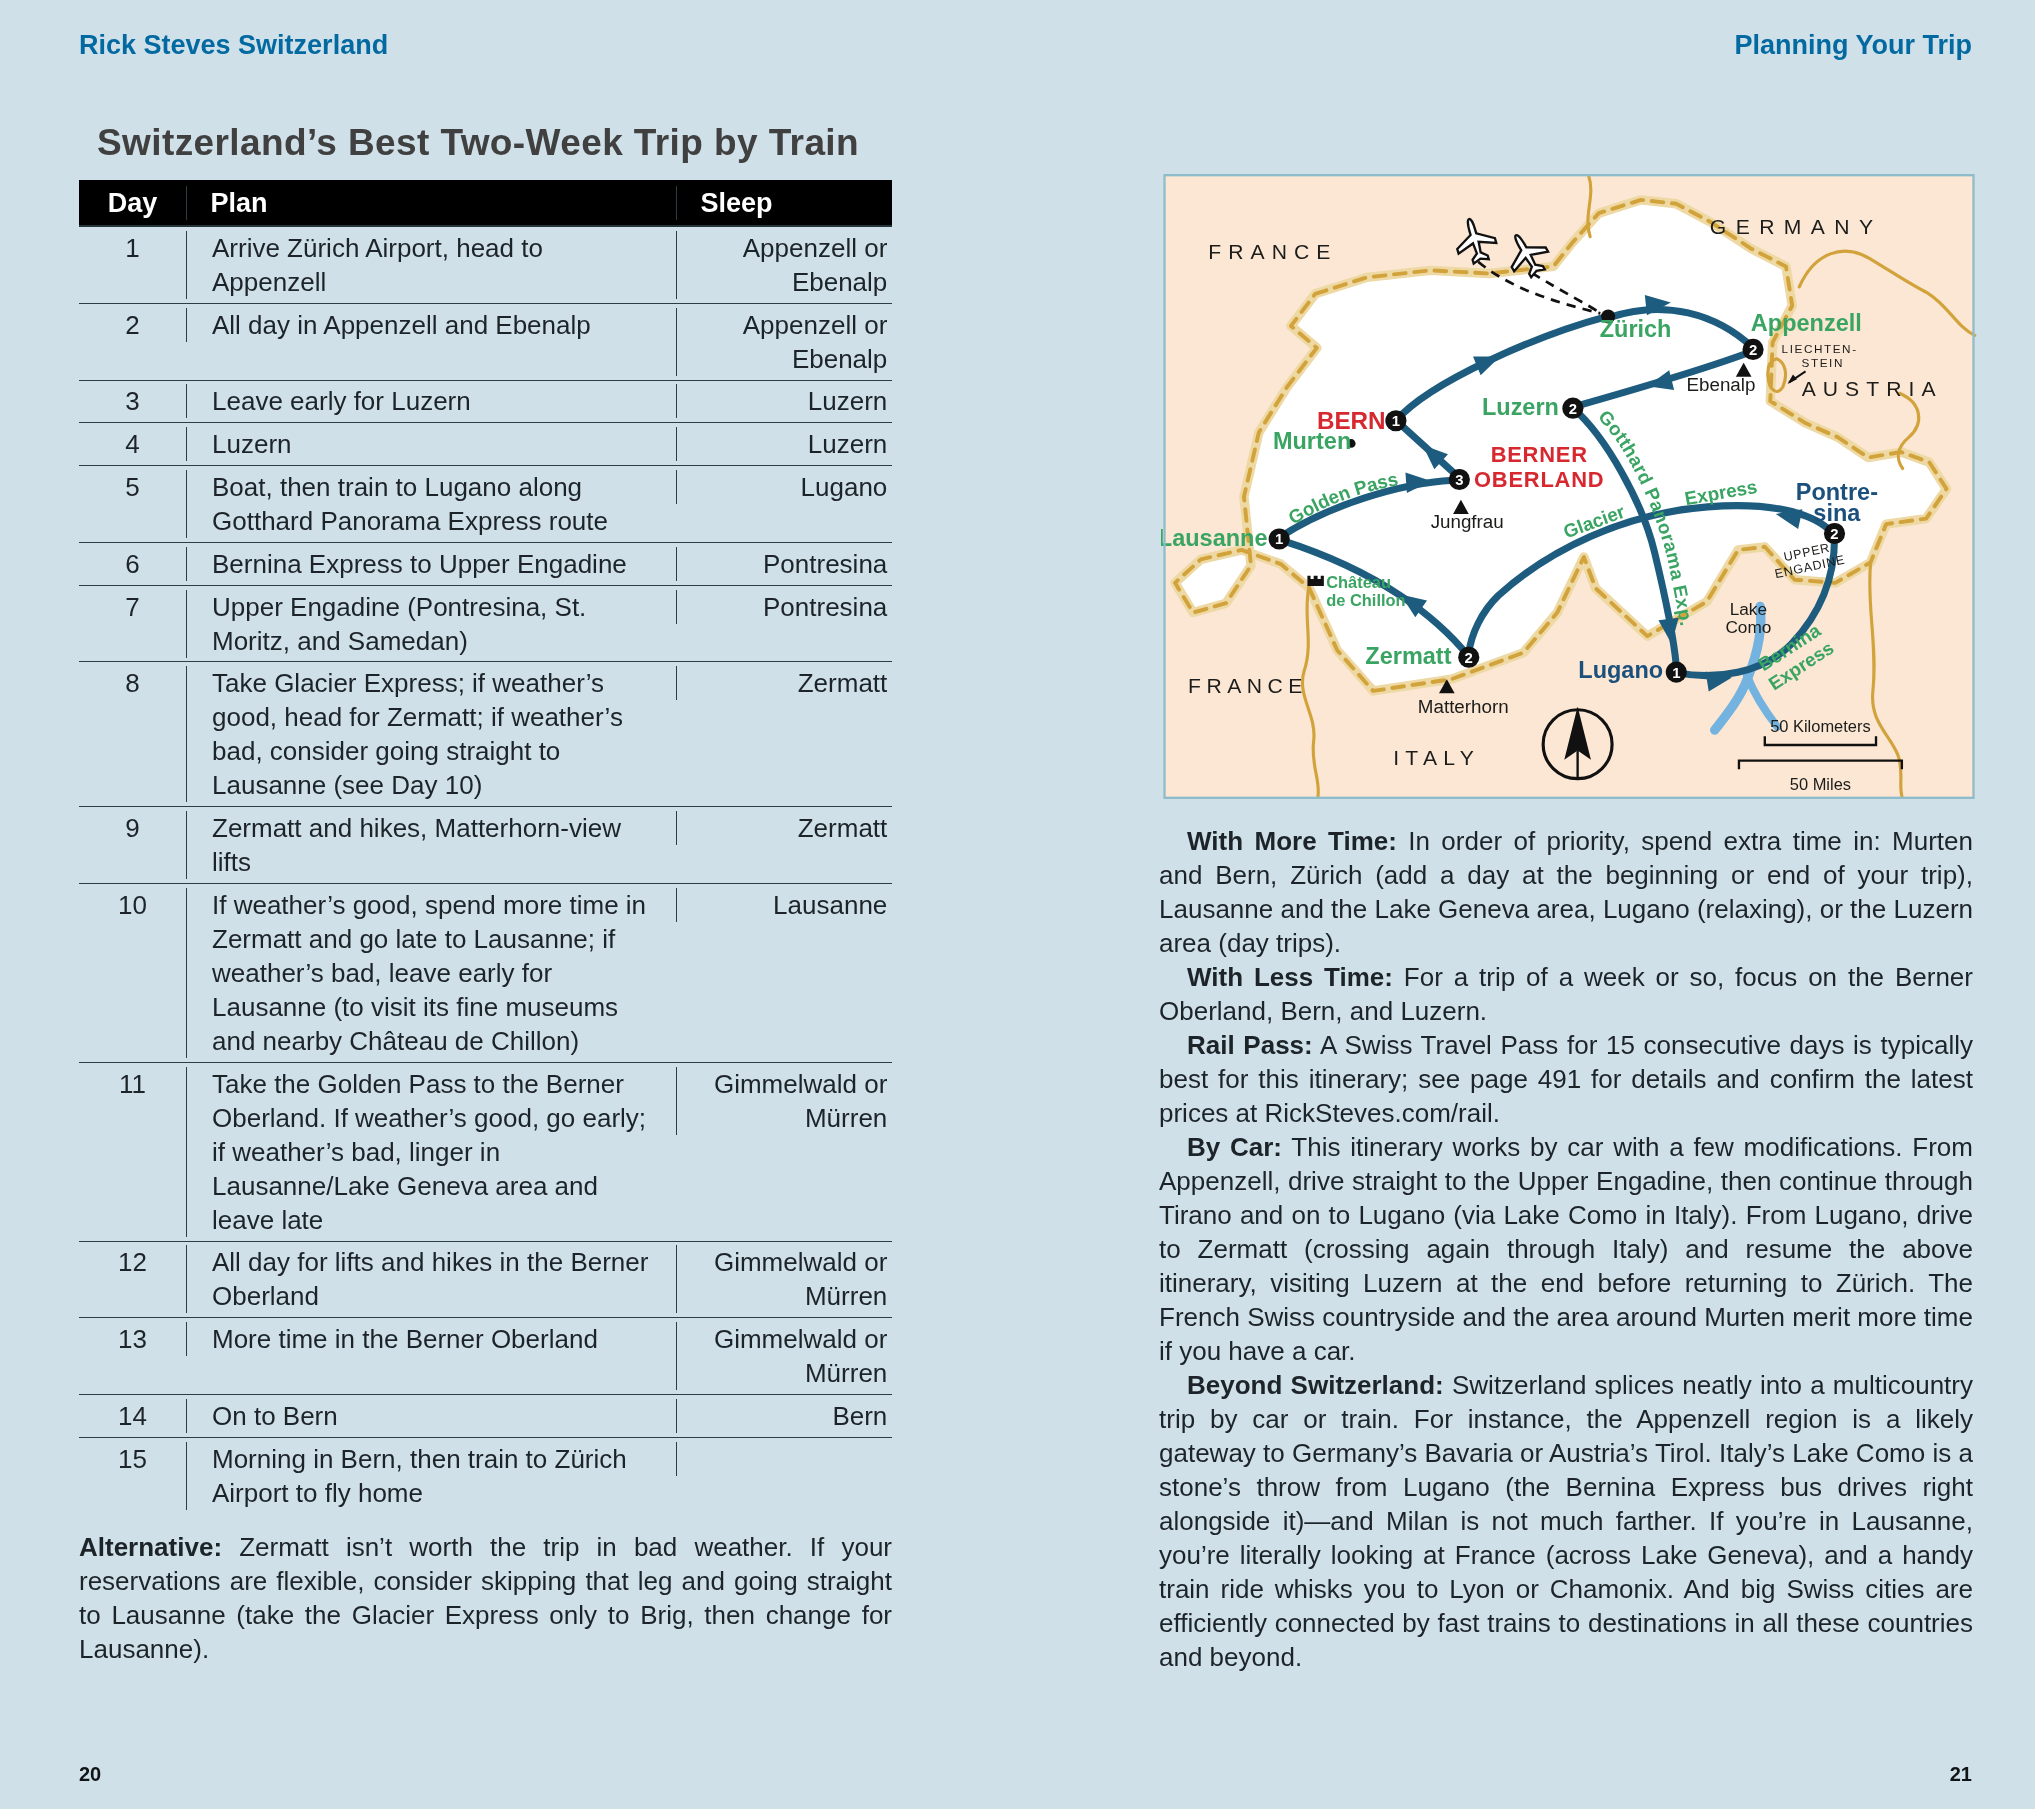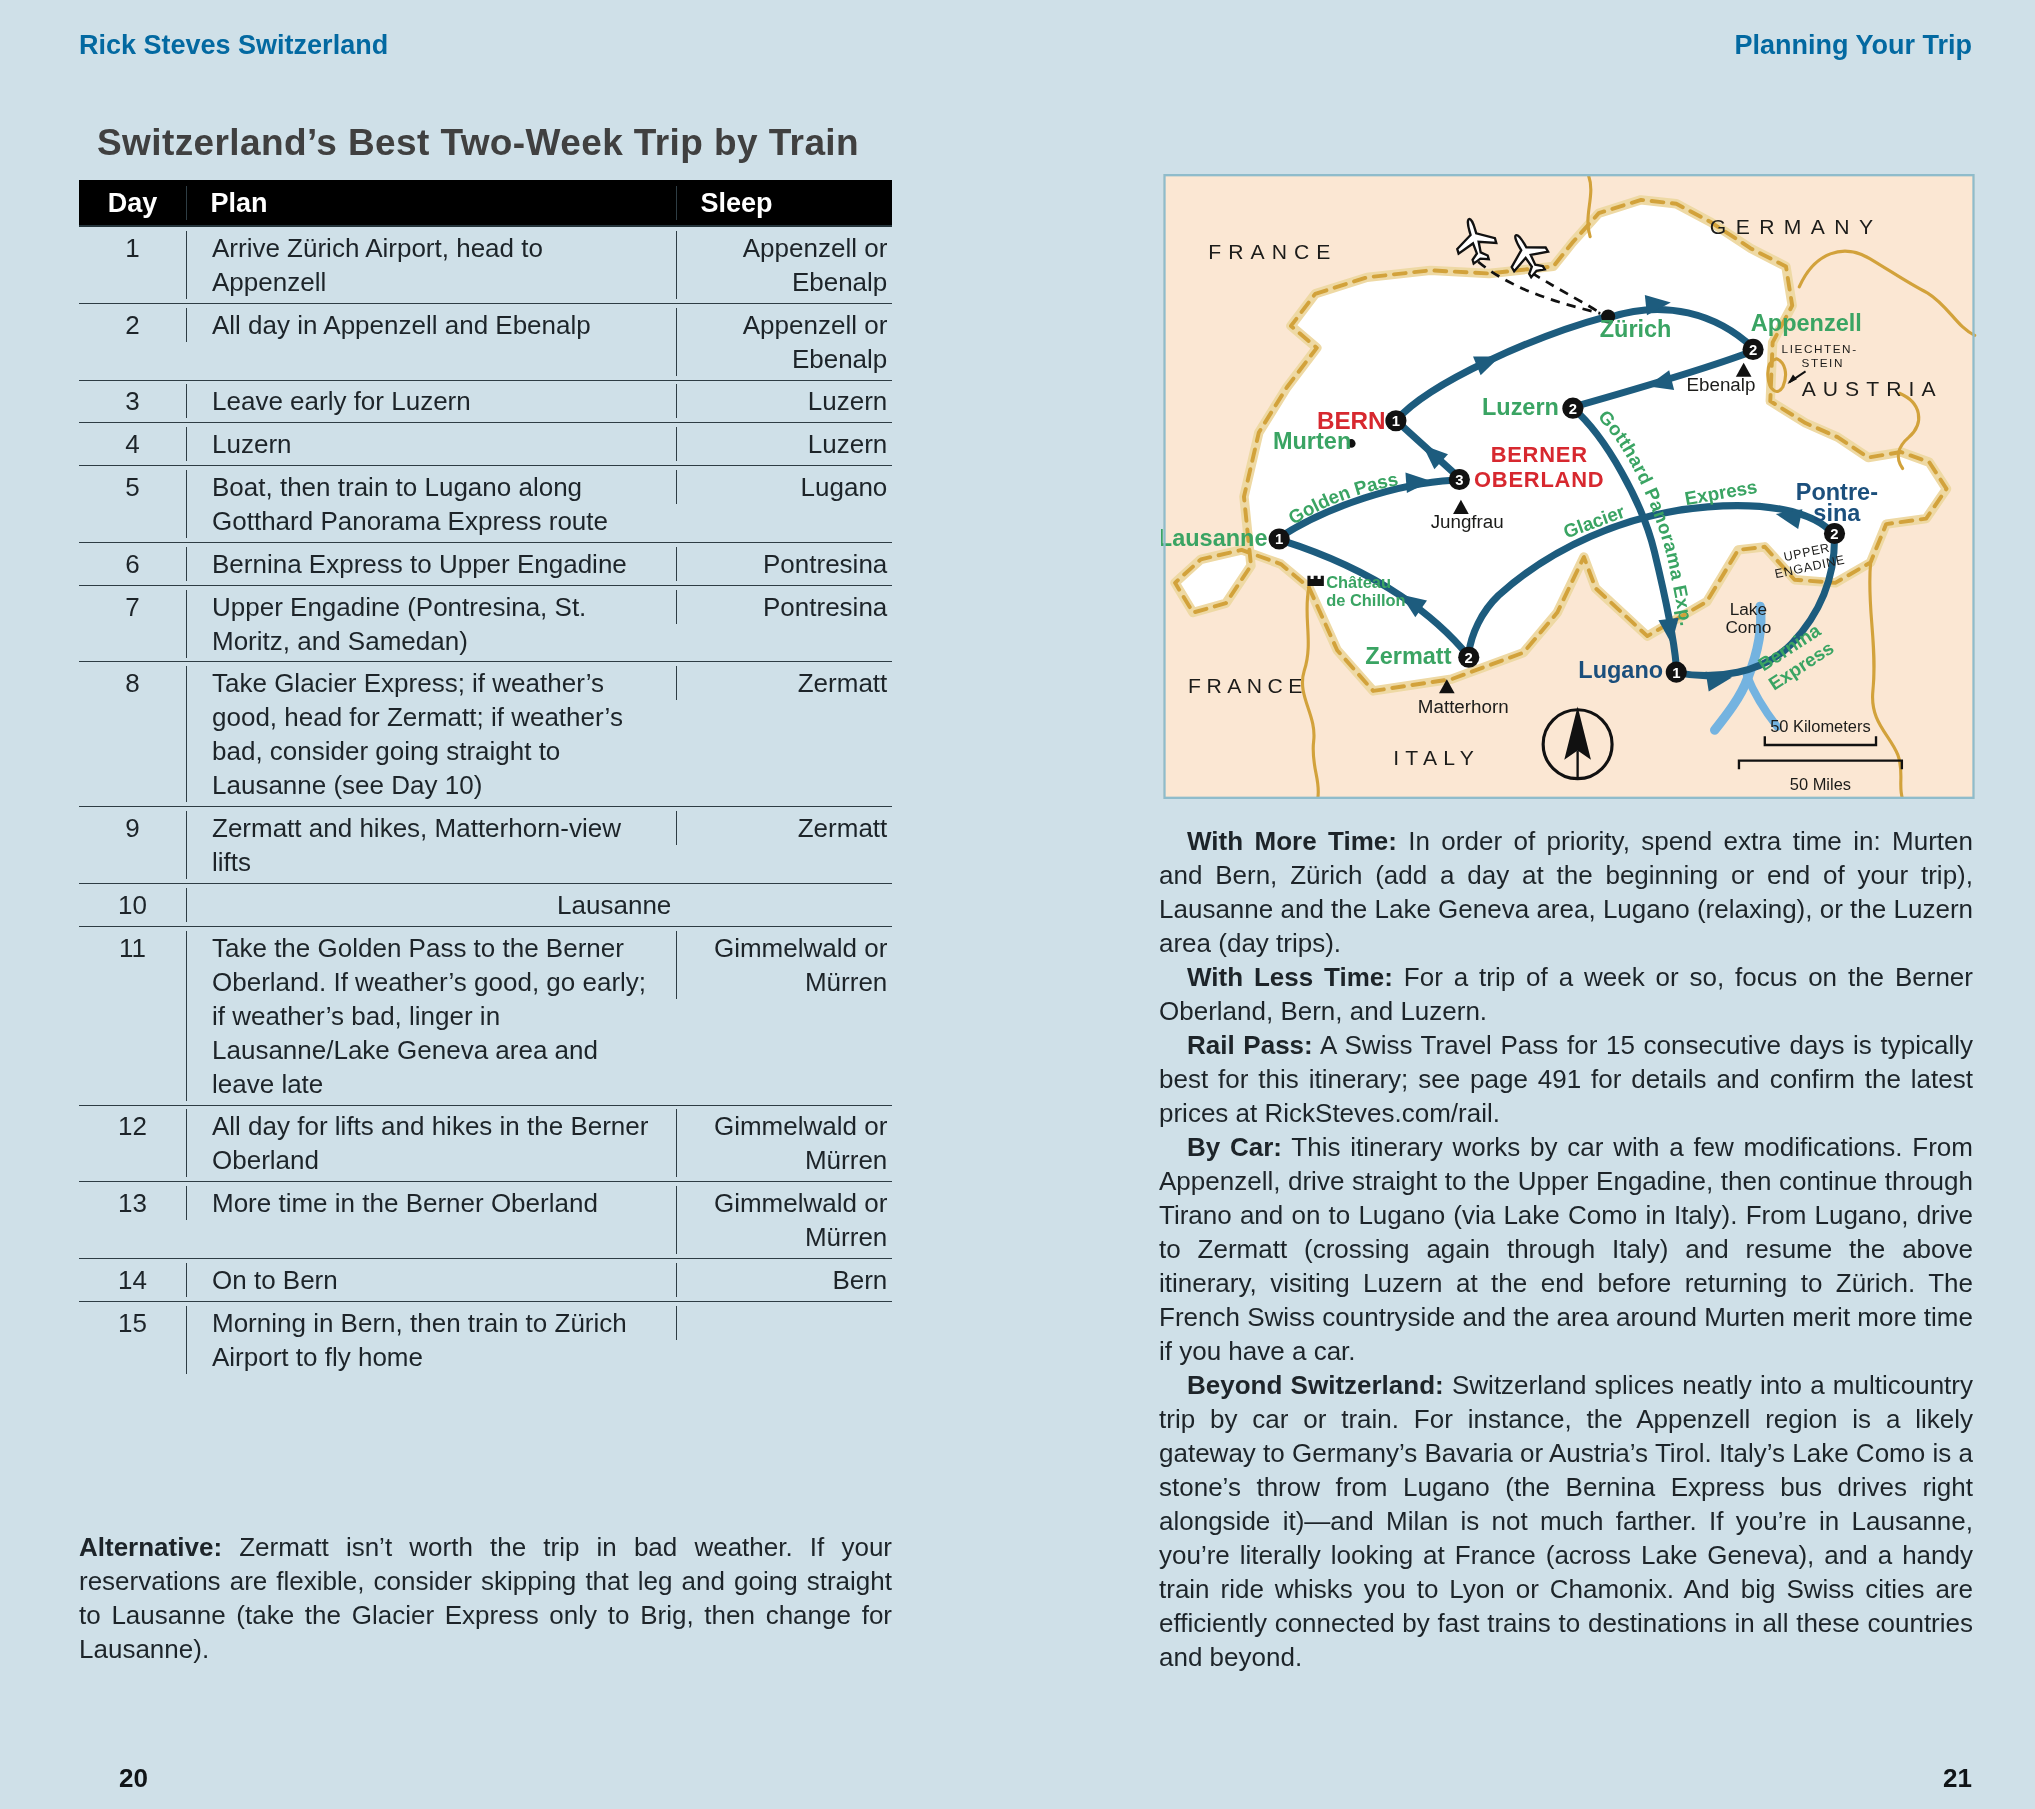--- a/index.html
+++ b/index.html
@@ -22,21 +22,21 @@
   .t-row .c-sleep{padding-left:27px;padding-right:4.7px;text-align:right;}
   .c-plan,.c-sleep{min-height:34px;}
   .t-head .c-plan,.t-row .c-plan{border-left:1.6px solid #2e3d44;}
   .t-head .c-sleep,.t-row .c-sleep{border-left:1.6px solid #2e3d44;}
   
   .alternative{position:absolute;left:79px;top:1530px;width:813px;margin:0;font-size:26px;line-height:34px;text-align:justify;}
   .alternative b{font-weight:bold;}
   .copy{position:absolute;left:1159px;top:824px;width:814px;font-size:26px;line-height:34px;text-align:justify;}
   .copy p{margin:0;text-indent:28px;}
   .copy b{font-weight:bold;}
-  .pageno{position:absolute;top:1763px;font-size:26px;font-weight:bold;color:#101417;margin-left:40px;}
+  .pageno{position:absolute;top:1763px;font-size:20px;font-weight:bold;color:#101417;}
   .pageno.left{left:79px;}
   .pageno.right{right:63px;text-align:center;}
   
   .map-box{position:absolute;left:1161px;top:174px;width:816px;height:625px;}
   .map-box svg{display:block;}
   .m-country{fill:#1c1c1a;font-size:27px;}
   .m-city-green{fill:#3aa463;font-weight:600;font-size:30px;}
   .m-route-label{fill:#3aa463;font-weight:600;font-size:24px;}
   .m-red{fill:#d7282f;font-weight:bold;}
   .m-navy{fill:#1b4f7c;font-weight:bold;font-size:30px;}
@@ -100,20 +100,21 @@
         <div class="c-plan">Take Glacier Express; if weather’s good, head for Zermatt; if weather’s bad, consider going straight to Lausanne (see Day 10)</div>
         <div class="c-sleep">Zermatt</div>
       </div>
     <div class="t-row">
         <div class="c-day">9</div>
         <div class="c-plan">Zermatt and hikes, Matterhorn-view lifts</div>
         <div class="c-sleep">Zermatt</div>
       </div>
     <div class="t-row">
         <div class="c-day">10</div>
+        <div class="c-plan">If weather’s good, spend more time in Zermatt and go late to Lausanne; if weather’s bad, leave early for Lausanne (to visit its fine museums and nearby Château de Chillon)</div>
         <div class="c-sleep">Lausanne</div>
       </div>
     <div class="t-row">
         <div class="c-day">11</div>
         <div class="c-plan">Take the Golden Pass to the Berner Oberland. If weather’s good, go early; if weather’s bad, linger in Lausanne/Lake Geneva area and leave late</div>
         <div class="c-sleep">Gimmelwald or Mürren</div>
       </div>
     <div class="t-row">
         <div class="c-day">12</div>
         <div class="c-plan">All day for lifts and hikes in the Berner Oberland</div>

